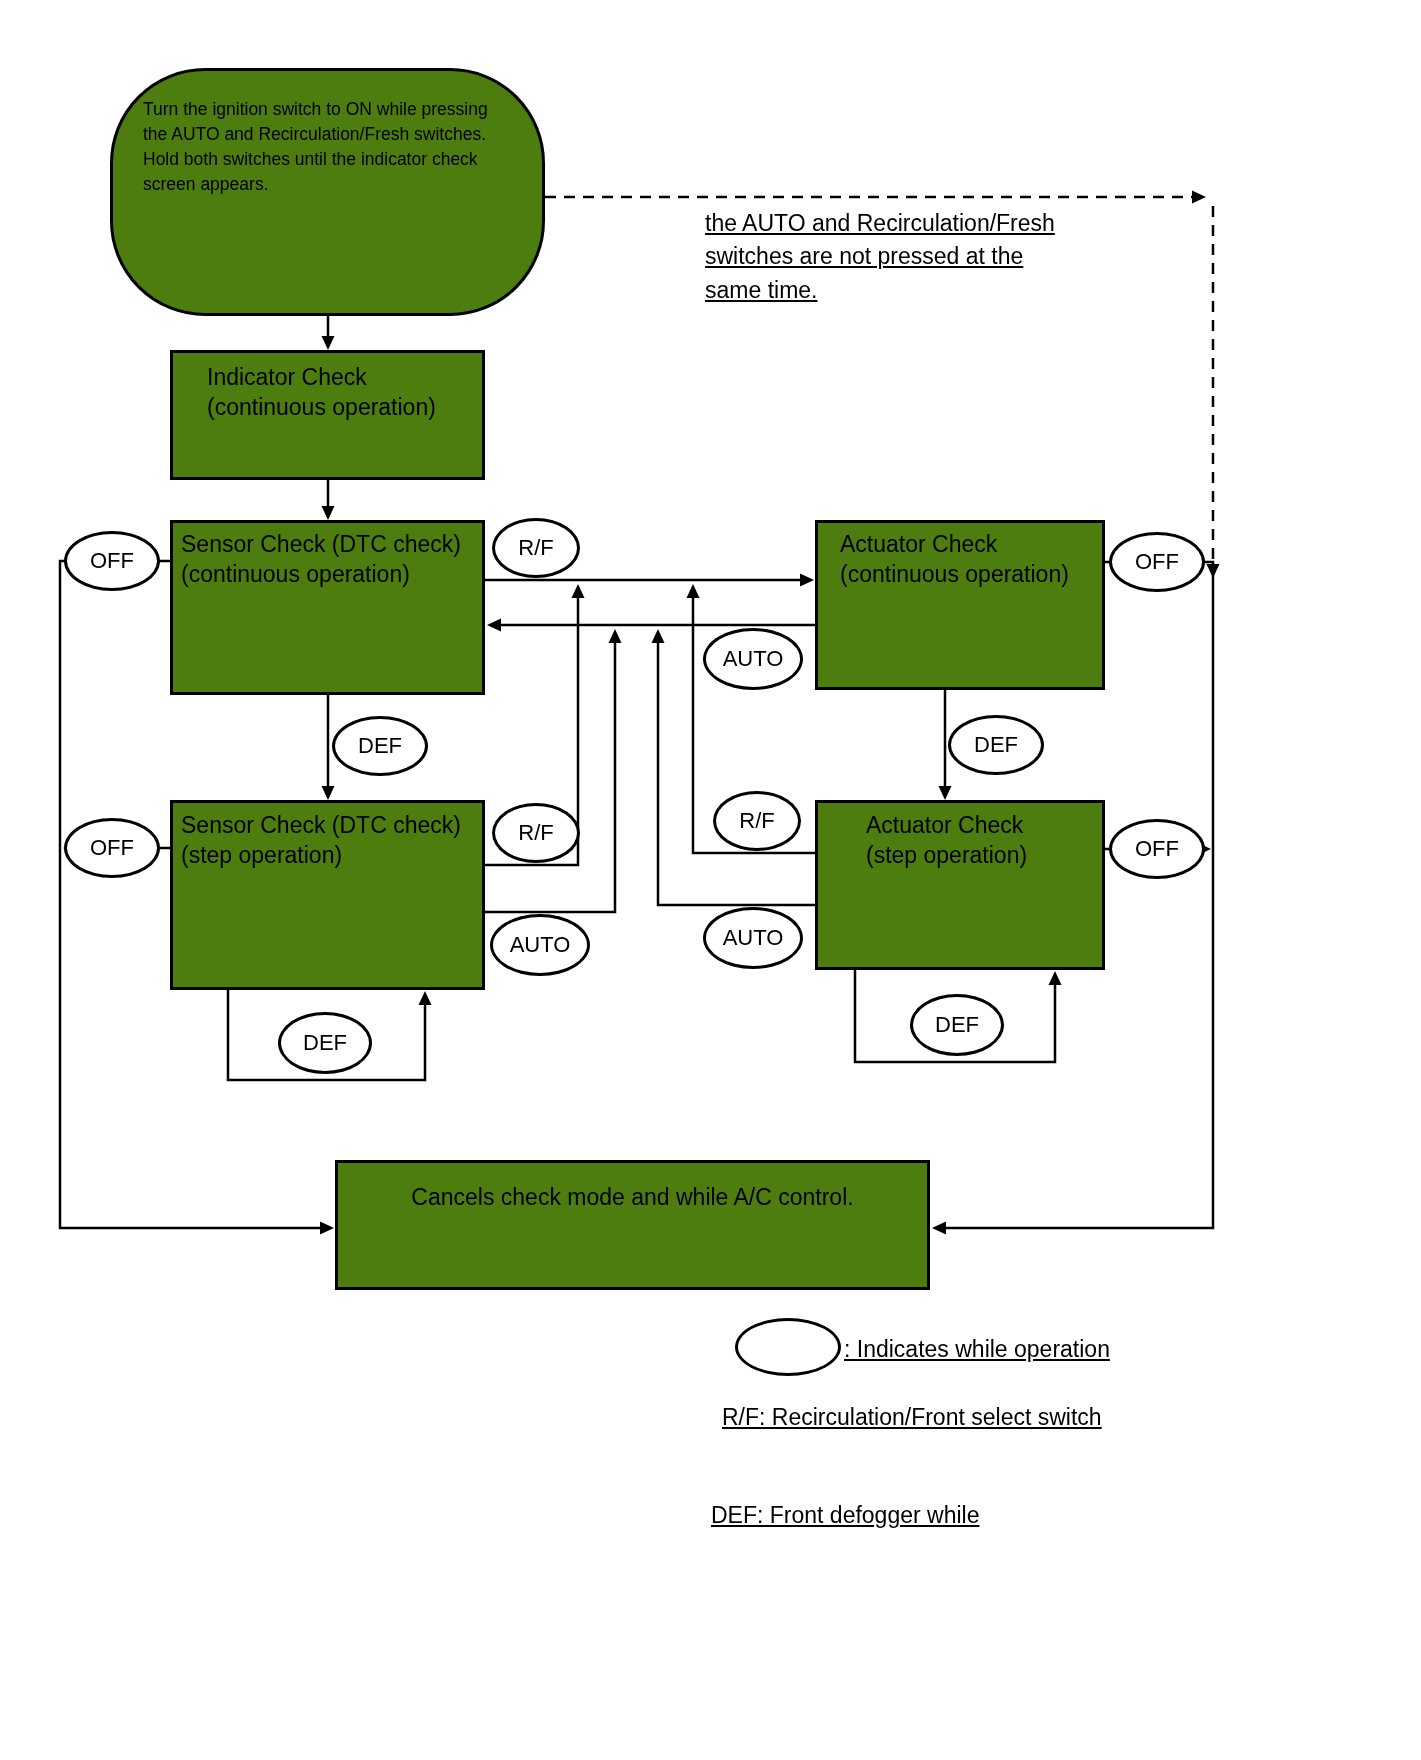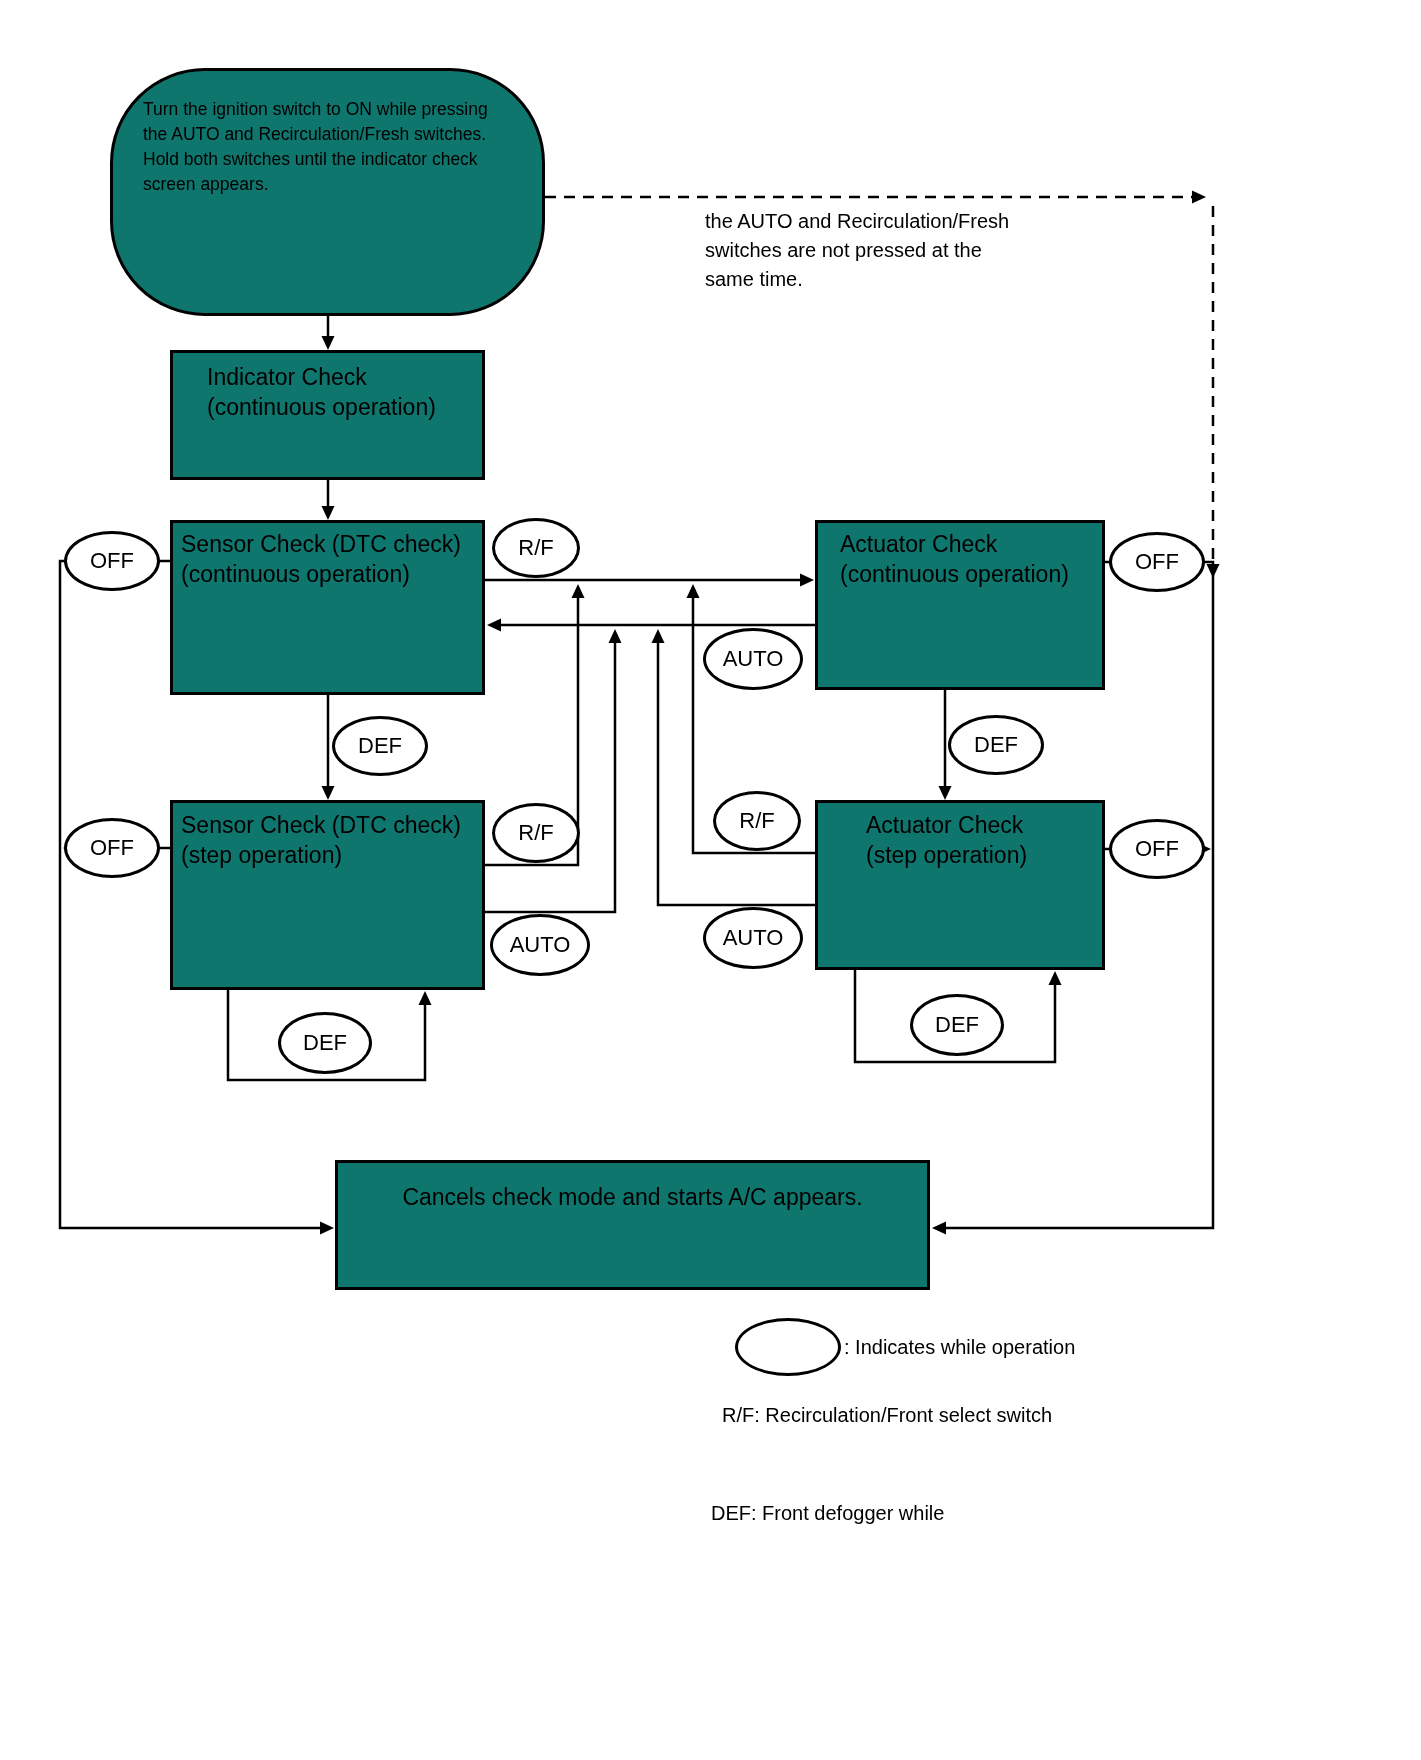--- a/index.html
+++ b/index.html
@@ -13,21 +13,21 @@
     overflow: hidden;
   }
   svg.connectors {
     position: absolute;
     left: 0; top: 0;
     width: 1421px; height: 1760px;
   }
   .node {
     position: absolute;
     box-sizing: border-box;
-    background: #0f766e;
+    background: #4d7c0f;
     border: 3px solid #000000;
     font-size: 23px;
     line-height: 1.3;
   }
   .pre { white-space: pre-line; }
   .terminator {
     border-radius: 95px;
     padding: 26px 28px 0 30px;
     font-size: 17.5px;
     line-height: 1.42;
@@ -38,22 +38,23 @@
     background: #ffffff;
     border: 3px solid #000000;
     border-radius: 50%;
     display: flex;
     align-items: center;
     justify-content: center;
     font-size: 22px;
   }
   .floating-text {
     position: absolute;
-    font-size: 20px;
+    font-size: 23px;
     line-height: 1.45;
+    text-decoration: underline;
   }
   .box-indicator      { left:170px; top:350px;  width:315px; height:130px; padding:10px 0 12px 34px; }
   .box-sensor-cont    { left:170px; top:520px;  width:315px; height:175px; padding:7px 0 0 8px; }
   .box-actuator-cont  { left:815px; top:520px;  width:290px; height:170px; padding:7px 0 0 22px; }
   .box-sensor-step    { left:170px; top:800px;  width:315px; height:190px; padding:8px 0 0 8px; }
   .box-actuator-step  { left:815px; top:800px;  width:290px; height:170px; padding:8px 0 0 48px; }
   .box-cancel         { left:335px; top:1160px; width:595px; height:130px; padding-top:20px; text-align:center; }
   .terminator-start   { left:110px; top:68px;   width:435px; height:248px; }
 </style>
 </head>
@@ -172,21 +173,21 @@
   <div class="node box-actuator-cont pre">Actuator Check
 (continuous operation)</div>
 
   <div class="node box-sensor-step pre">Sensor Check (DTC check)
 (step operation)</div>
 
   <div class="node box-actuator-step pre">Actuator Check
 (step operation)</div>
 
   <div class="node box-cancel">
-    <span>Cancels check mode and starts A/C appears.</span>
+    <span>Cancels check mode and while A/C control.</span>
   </div>
 
   <div class="ellipse" style="left:64px; top:531px; width:96px; height:60px;">
     <span>OFF</span>
   </div>
 
   <div class="ellipse" style="left:492px; top:518px; width:88px; height:60px;">
     <span>R/F</span>
   </div>
 

